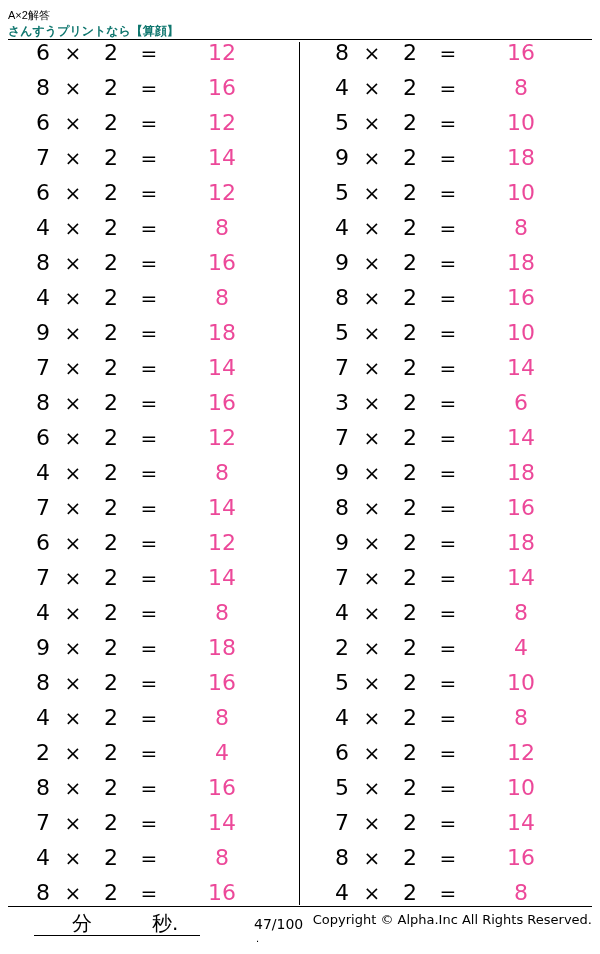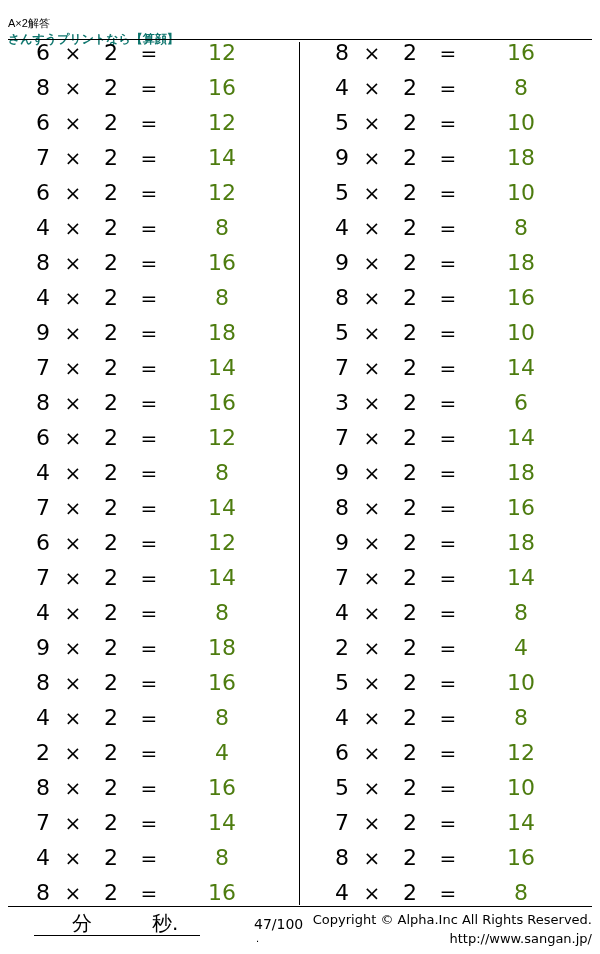--- a/index.html
+++ b/index.html
@@ -26,21 +26,21 @@
   .header {
     position: absolute;
     top: 0;
     left: 8px;
     width: 584px;
   }
   .header-title {
     font-size: 11px;
     line-height: 14px;
     letter-spacing: 0px;
-    padding-top: 16px;
+    padding-top: 8px;
     color: #000;
   }
   .header-sub {
     font-size: 12px;
     line-height: 16px;
     font-weight: bold;
     color: #0f766e;
     padding-top: 1px;
   }
   .header-rule {
@@ -96,21 +96,21 @@
   }
   .prob .eq {
     width: 46px;
     text-align: center;
     font-family: "DejaVu Sans", sans-serif;
     font-size: 20px;
   }
   .prob .ans {
     width: 100px;
     text-align: center;
-    color: #4d7c0f;
+    color: #ec4899;
     font-family: "DejaVu Sans", sans-serif;
   }
 
   
   .footer {
     position: absolute;
     left: 8px;
     bottom: 0;
     width: 584px;
     height: 48px;
@@ -554,17 +554,16 @@
     <div class="footer-rule"></div>
     <div class="time-box">
       <span class="unit-min">分</span>
       <span class="unit-sec">秒.</span>
     </div>
     <div class="time-underline"></div>
     <div class="page-num">47/100</div>
     <div class="page-dot">.</div>
     <div class="copyright">
       <div>Copyright ©  Alpha.Inc All Rights Reserved.</div>
-      <div class="url">http://www.sangan.jp/</div>
     </div>
   </div>
 
 </div>
 
 </body></html>

